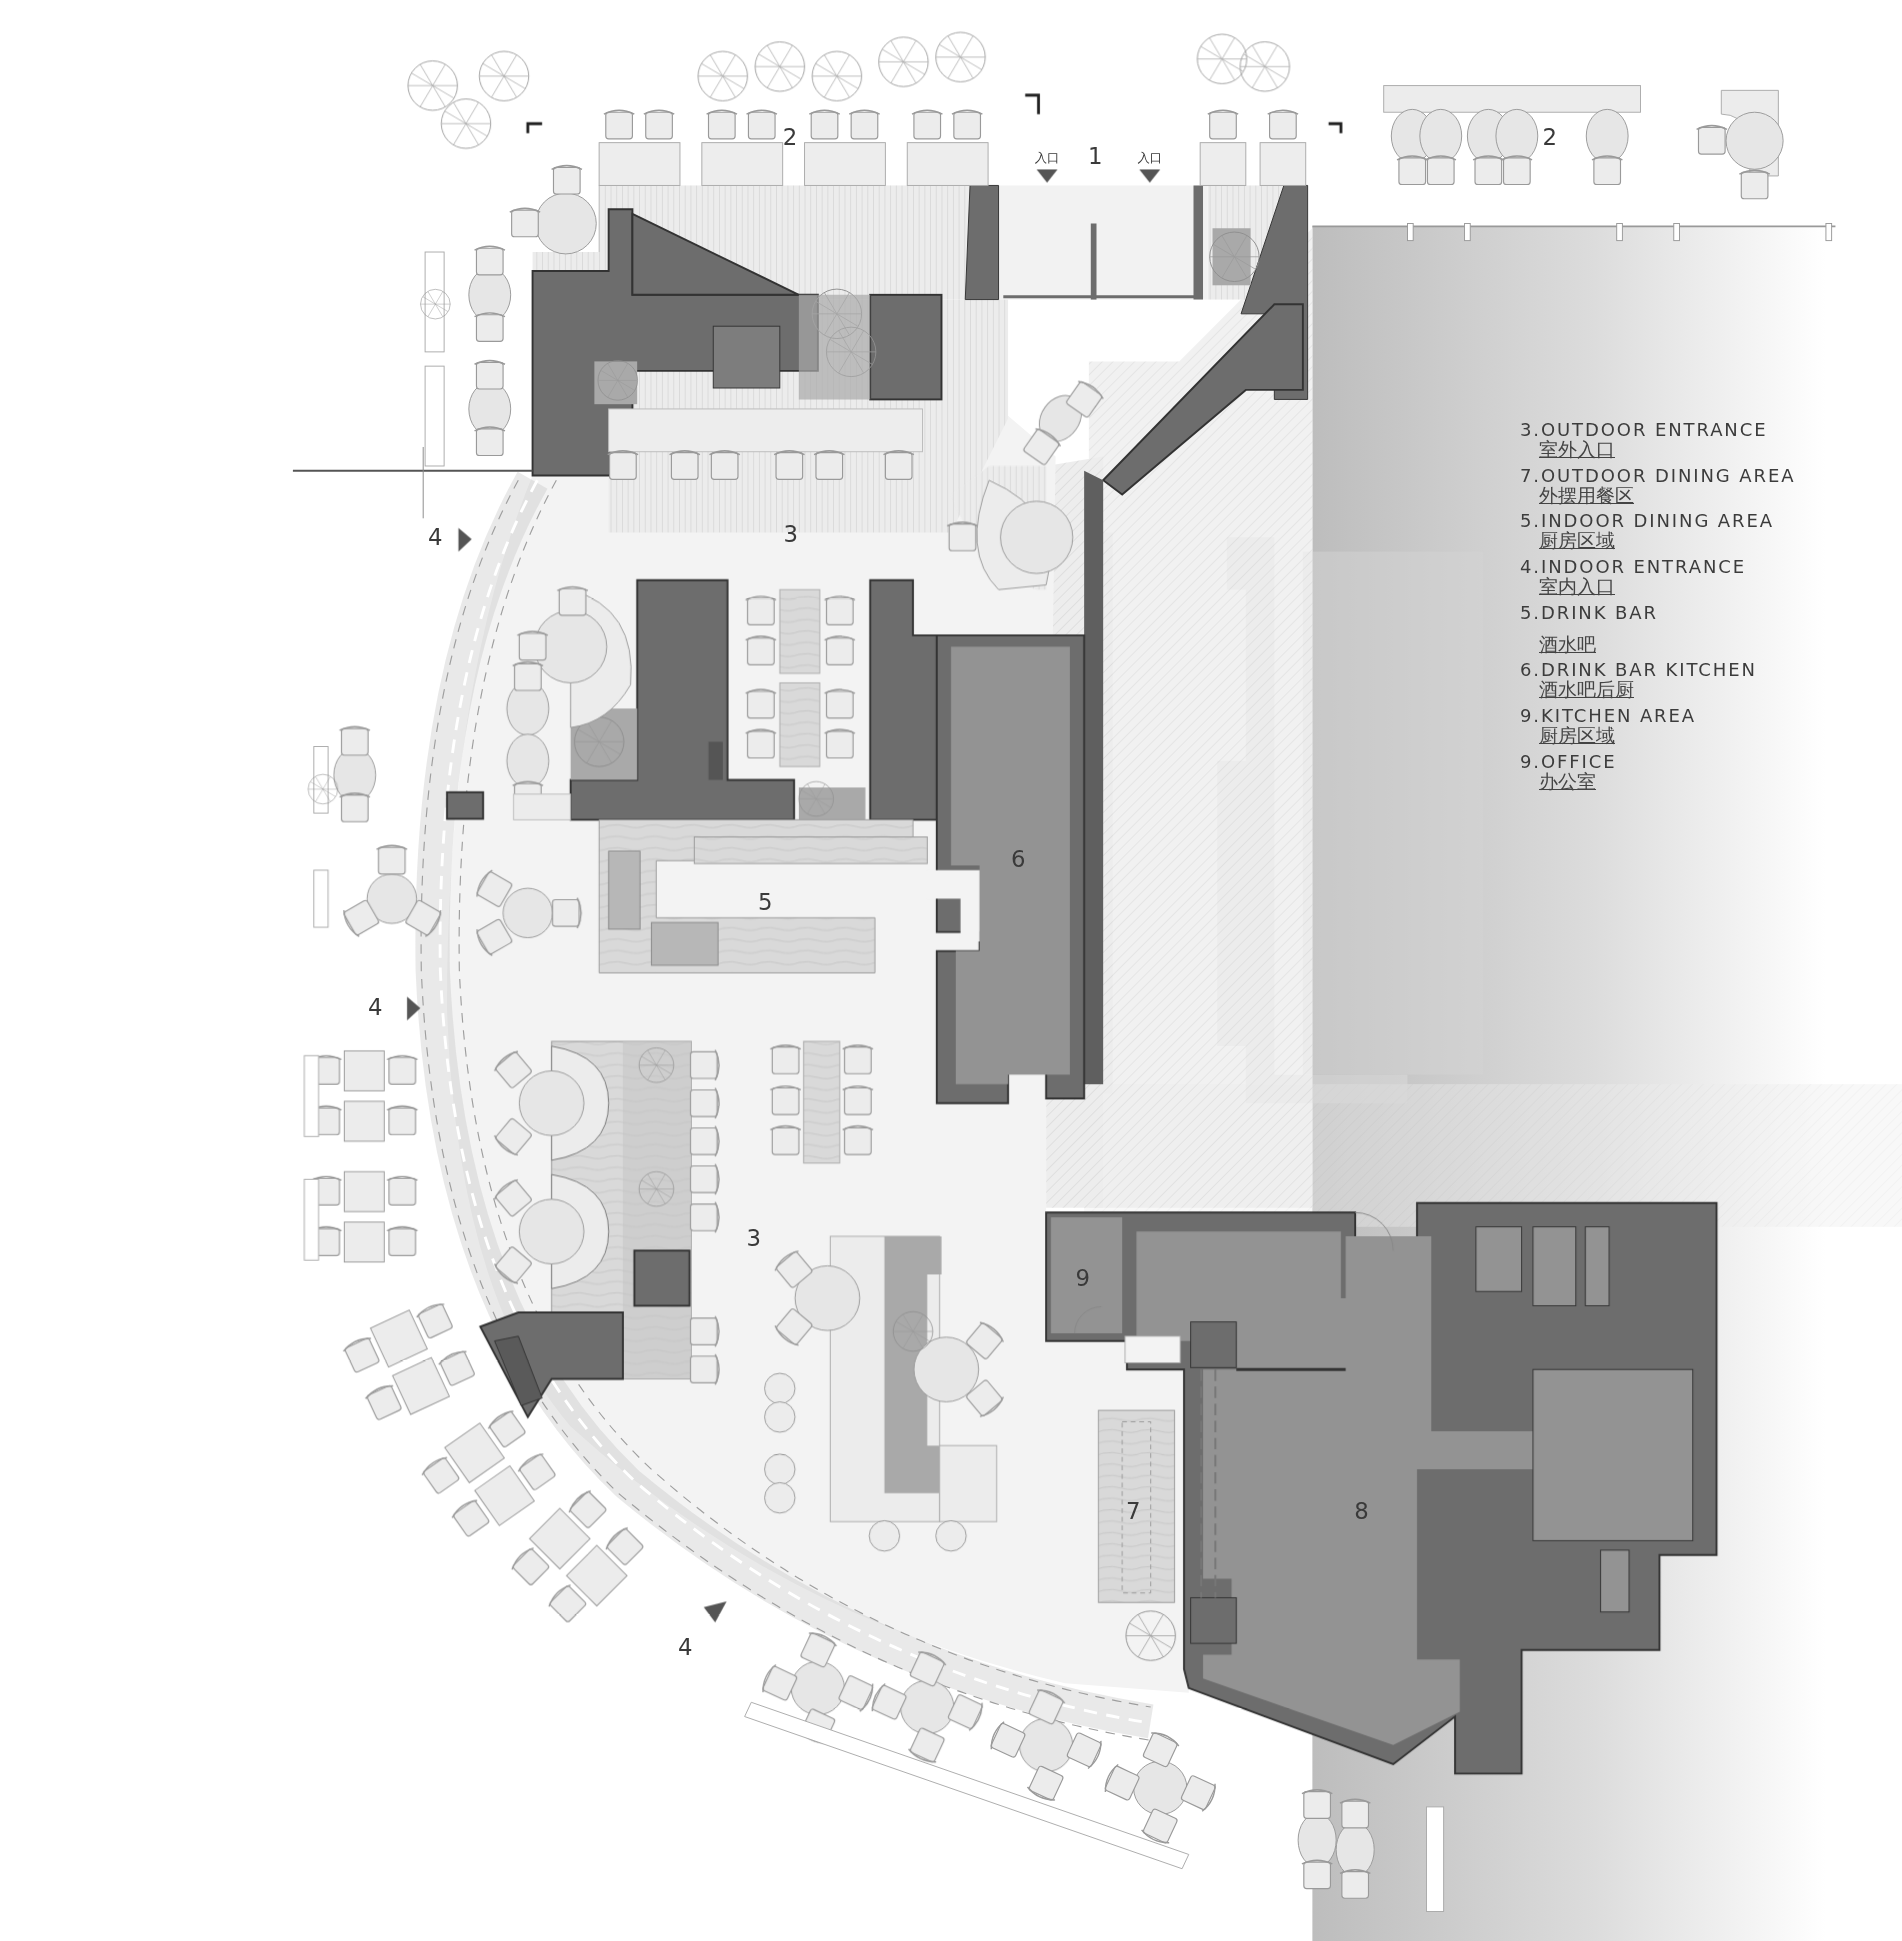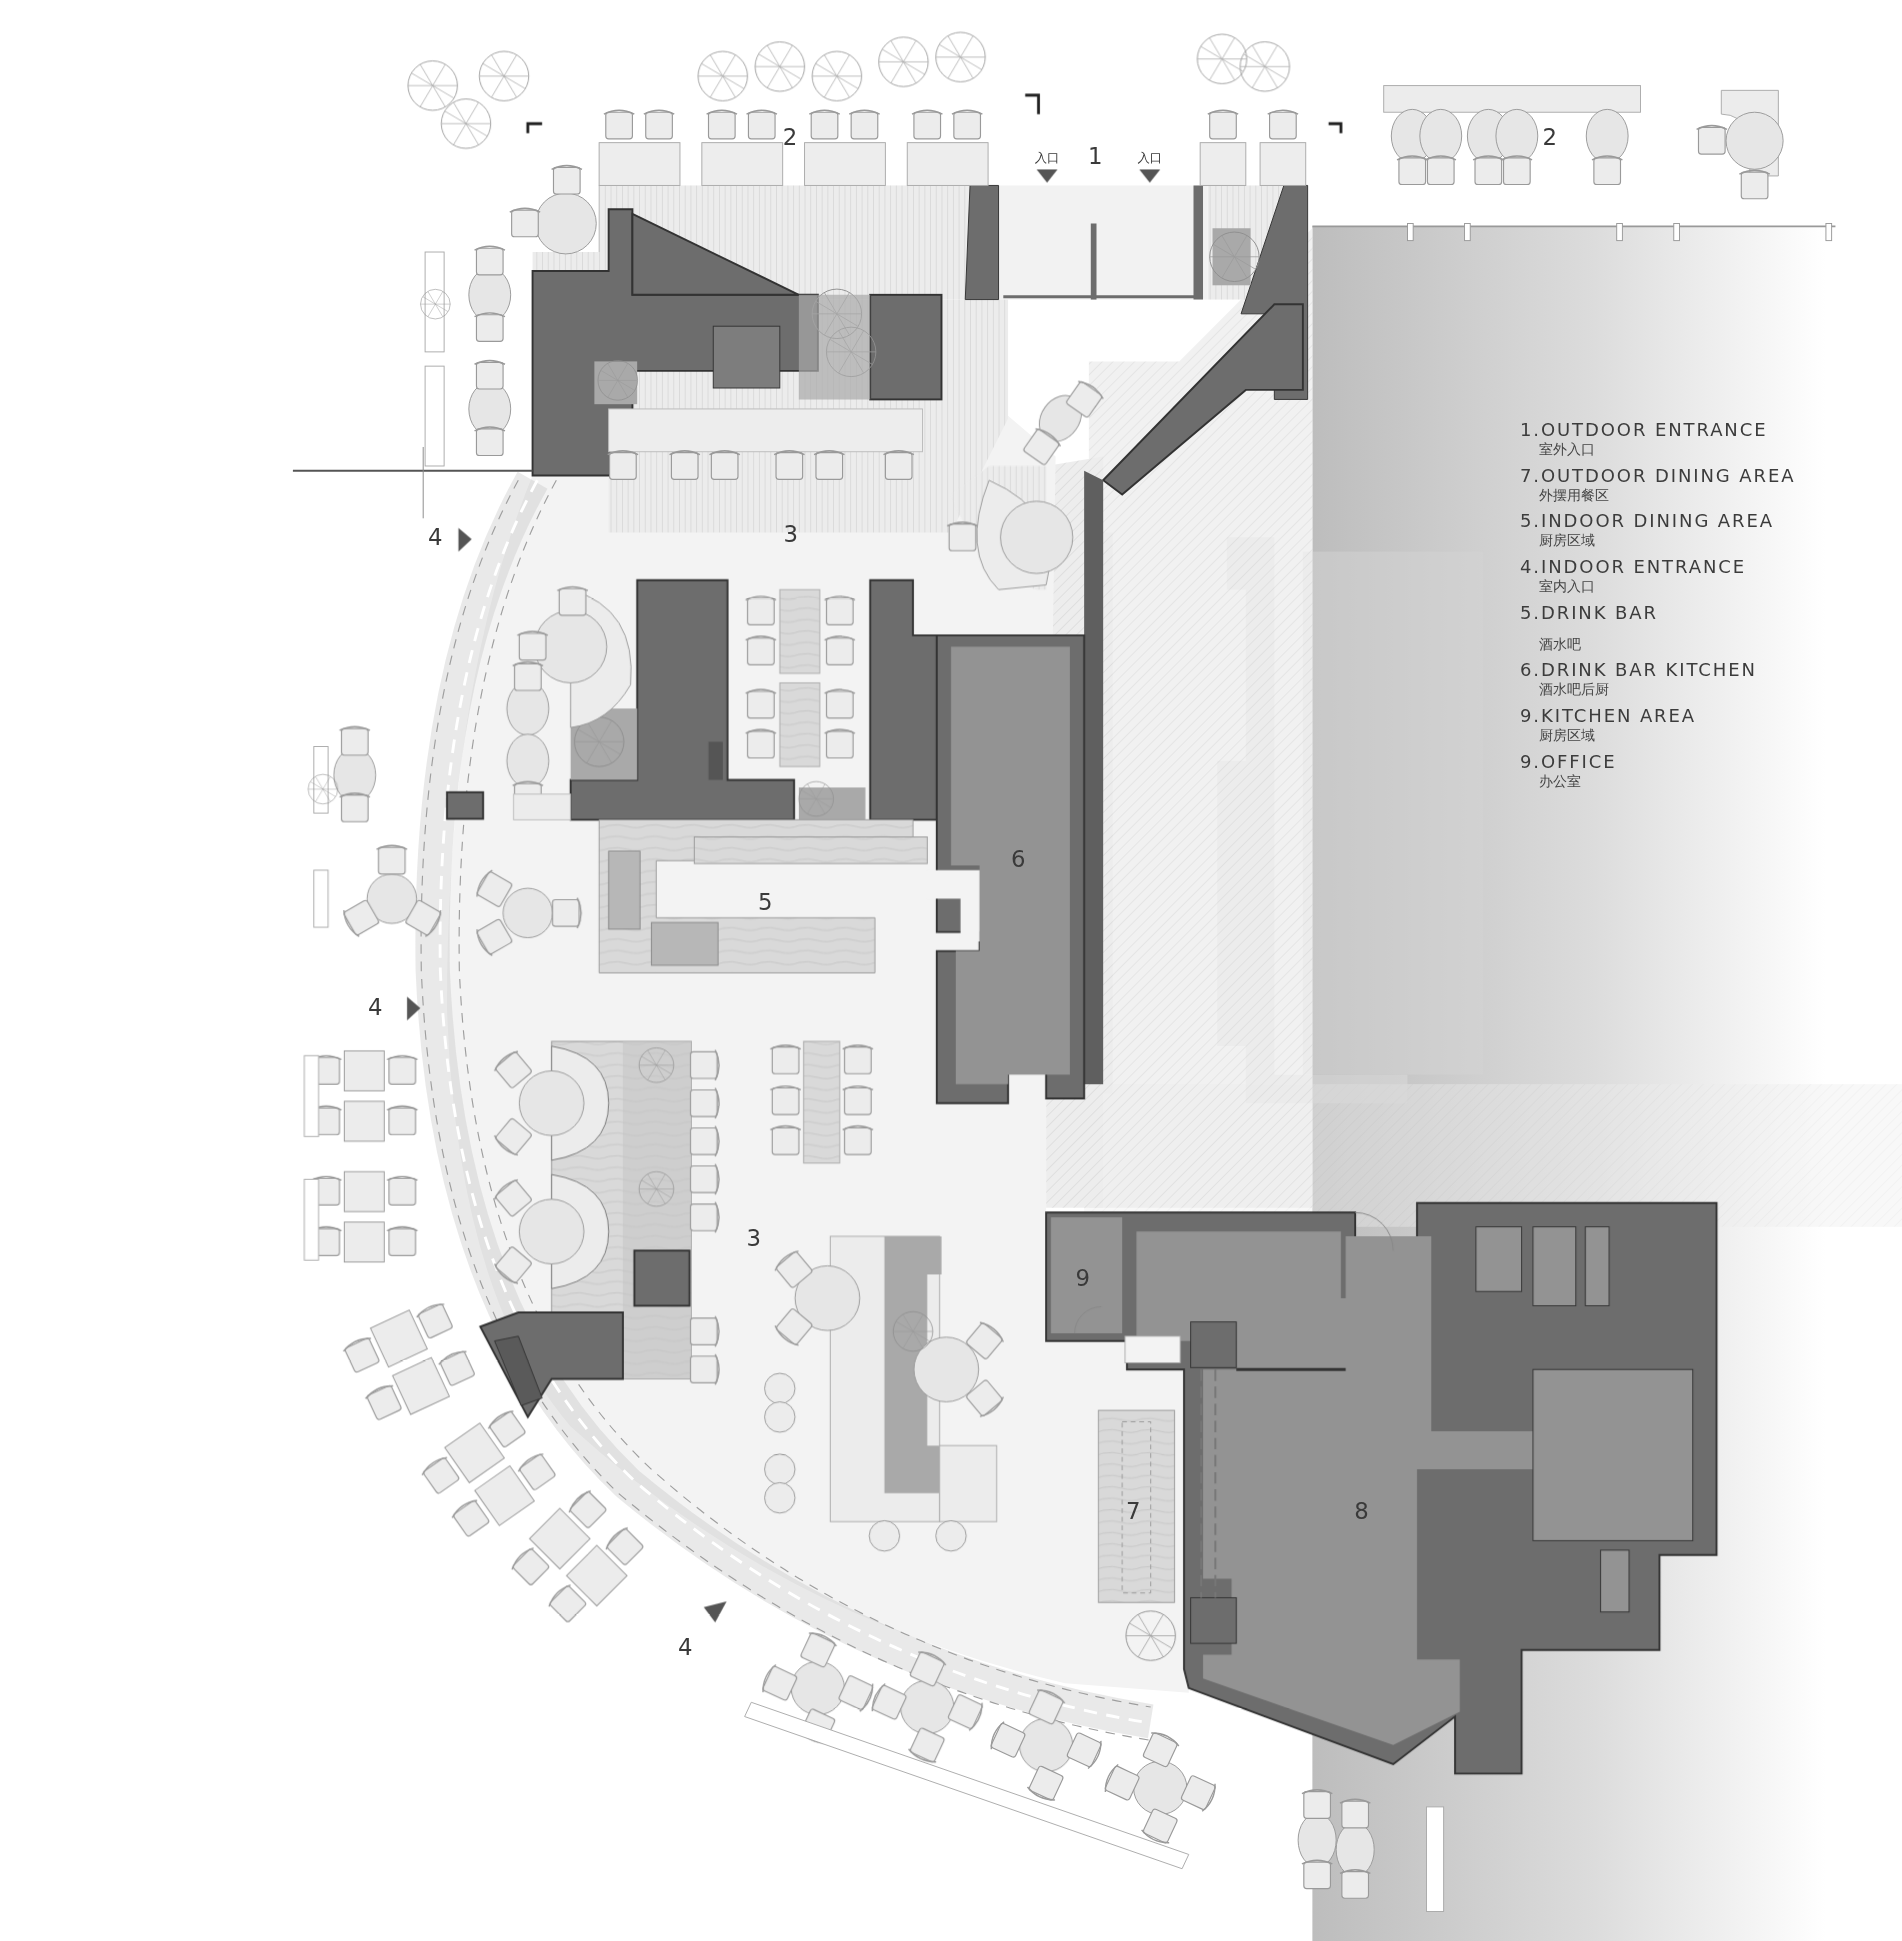--- a/index.html
+++ b/index.html
@@ -4,21 +4,21 @@
 <style>
   html, body { margin: 0; padding: 0; background: #ffffff; }
   body { width: 1902px; height: 1941px; position: relative; overflow: hidden;
          font-family: "DejaVu Sans", "Liberation Sans", sans-serif; }
   #plan { position: absolute; left: 0; top: 0; width: 1902px; height: 1941px; }
   .lbl { font-family: "DejaVu Sans", sans-serif; fill: #3a3a3a; }
   .room-num { font-size: 24px; }
   .legend { position: absolute; left: 1520px; top: 418px; width: 361px; color: #3c3c3c; }
   .legend-item { margin-bottom: 5.7px; }
   .legend-en { font-size: 18px; letter-spacing: 1.9px; line-height: 23px; white-space: nowrap; }
-  .legend-zh { font-size: 14px; padding-left: 19px; line-height: 17px; color: #444; }
+  .legend-zh { font-size: 19px; padding-left: 19px; line-height: 17px; color: #444; text-decoration: underline; }
   .legend-item.tall .legend-zh { margin-top: 12px; }
 </style>
 </head>
 <body>
 
 <svg id="plan" viewBox="0 0 2000 2041" xmlns="http://www.w3.org/2000/svg">
   <defs>
     <linearGradient id="bldg" x1="0" y1="0" x2="1" y2="0">
       <stop offset="0" stop-color="#bdbdbd"></stop>
       <stop offset="0.55" stop-color="#dcdcdc"></stop>
@@ -430,21 +430,21 @@
     <text x="1131" y="1352">9</text>
   </g>
   <g class="lbl" font-size="13">
     <text x="1088" y="170">入口</text>
     <text x="1196" y="170">入口</text>
   </g>
 </svg>
 
 <div class="legend">
   <div class="legend-item">
-    <div class="legend-en">1.OUTDOOR ENTRANCE</div>
+    <div class="legend-en">3.OUTDOOR ENTRANCE</div>
     <div class="legend-zh">室外入口</div>
   </div>
   <div class="legend-item">
     <div class="legend-en">7.OUTDOOR DINING AREA</div>
     <div class="legend-zh">外摆用餐区</div>
   </div>
   <div class="legend-item">
     <div class="legend-en">5.INDOOR DINING AREA</div>
     <div class="legend-zh">厨房区域</div>
   </div>

